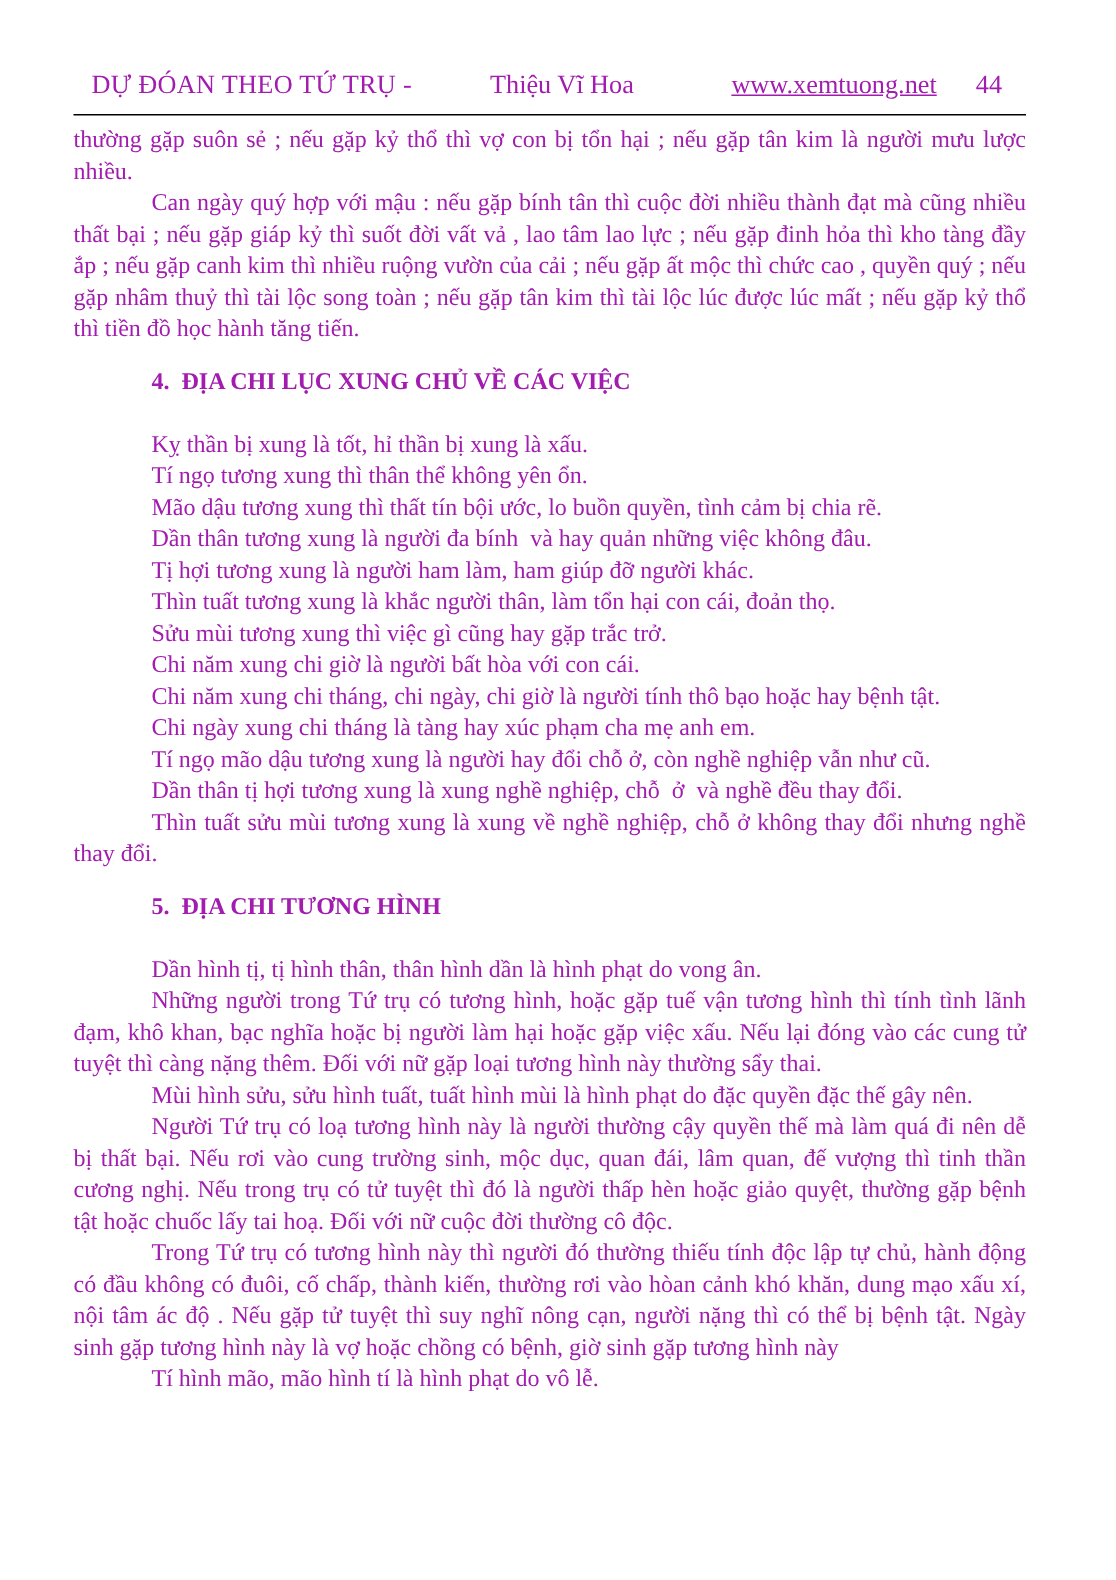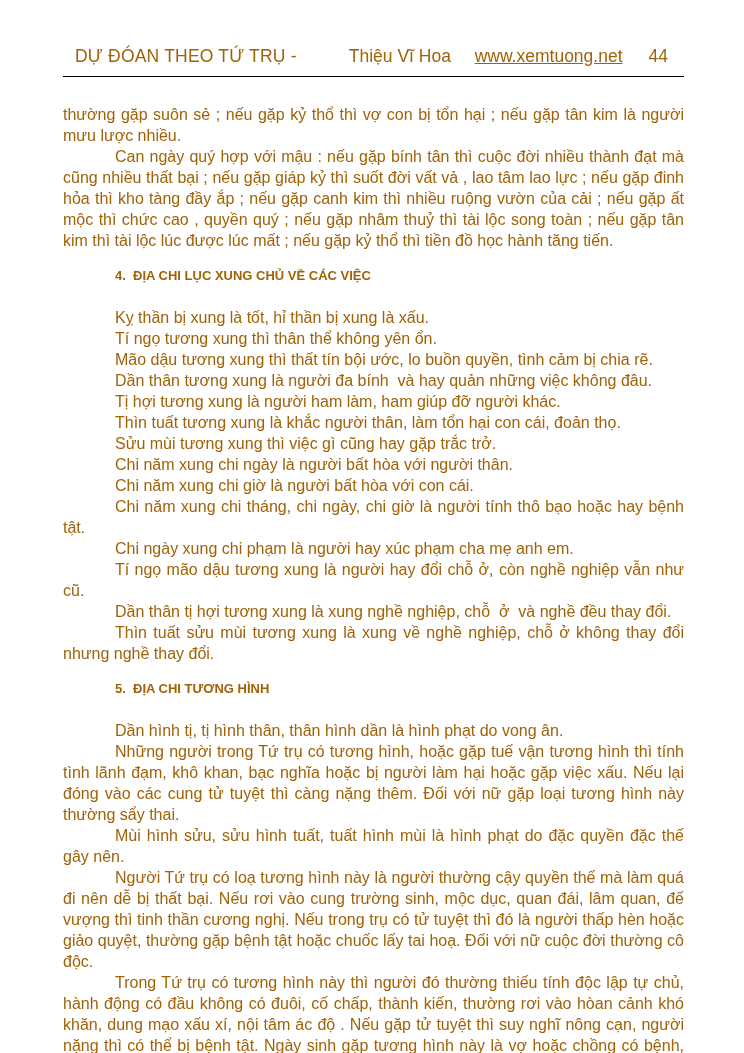--- a/index.html
+++ b/index.html
@@ -1,56 +1,56 @@
 <!DOCTYPE html>
 <html lang="vi"><head>
 <meta charset="utf-8">
 <style>
   html,body{margin:0;padding:0;background:#e8e8e8;}
   .page{
     position:relative;
     width:744px;height:1053px;
     margin:0 auto;
     background:#ffffff;
-    color:#a16207;
-    font-family:Liberation Sans, sans-serif;
+    color:#a21caf;
+    font-family:Liberation Serif, serif;
     overflow:hidden;
     box-sizing:border-box;
-    padding:46px 60px 0 63px;
+    padding:46px 60px 0 49px;
   }
   .header{
     display:flex;
     align-items:baseline;
     font-size:17.5px;
     padding-left:12px;
     white-space:nowrap;
   }
   .header .title{letter-spacing:.2px;}
   .header .author{margin-left:52px;}
   .header .site{margin-left:auto;text-decoration:underline;text-align:center;}
   .header .pageno{margin-left:26px;margin-right:16px;}
   .rule{
     border:none;
     border-top:1.8px solid #000;
     margin:9px 0 0 0;
   }
   .doc-body{
-    margin-top:27px;
+    margin-top:6px;
     font-size:16px;
     line-height:21px;
   }
   .para{
     margin:0;
     text-align:justify;
     white-space:pre-wrap;
   }
   .para.indent{text-indent:52px;}
   .heading{
     font-weight:700;
-    font-size:13px;
+    font-size:16px;
     line-height:22px;
     margin:14px 0 20px 52px;
     white-space:pre-wrap;
     text-align:left;
   }
 </style>
 </head>
 <body>
 
 <div class="page">
@@ -65,24 +65,23 @@
       <p class="para">thường gặp suôn sẻ ; nếu gặp kỷ thổ thì vợ con bị tổn hại ; nếu gặp tân kim là người mưu lược nhiều.</p>
       <p class="para indent">Can ngày quý hợp với mậu : nếu gặp bính tân thì cuộc đời nhiều thành đạt mà cũng nhiều thất bại ; nếu gặp giáp kỷ thì suốt đời vất vả , lao tâm lao lực ; nếu gặp đinh hỏa thì kho tàng đầy ắp ; nếu gặp canh kim thì nhiều ruộng vườn của cải ; nếu gặp ất mộc thì chức cao , quyền quý ; nếu gặp nhâm thuỷ thì tài lộc song toàn ; nếu gặp tân kim thì tài lộc lúc được lúc mất ; nếu gặp kỷ thổ thì tiền đồ học hành tăng tiến.</p>
       <h3 class="heading">4.  ĐỊA CHI LỤC XUNG CHỦ VỀ CÁC VIỆC</h3>
       <p class="para indent">Kỵ thần bị xung là tốt, hỉ thần bị xung là xấu.</p>
       <p class="para indent">Tí ngọ tương xung thì thân thể không yên ổn.</p>
       <p class="para indent">Mão dậu tương xung thì thất tín bội ước, lo buồn quyền, tình cảm bị chia rẽ.</p>
       <p class="para indent">Dần thân tương xung là người đa bính  và hay quản những việc không đâu.</p>
       <p class="para indent">Tị hợi tương xung là người ham làm, ham giúp đỡ người khác.</p>
       <p class="para indent">Thìn tuất tương xung là khắc người thân, làm tổn hại con cái, đoản thọ.</p>
       <p class="para indent">Sửu mùi tương xung thì việc gì cũng hay gặp trắc trở.</p>
-      <p class="para indent">Chi năm xung chi ngày là người bất hòa với người thân.</p>
       <p class="para indent">Chi năm xung chi giờ là người bất hòa với con cái.</p>
       <p class="para indent">Chi năm xung chi tháng, chi ngày, chi giờ là người tính thô bạo hoặc hay bệnh tật.</p>
-      <p class="para indent">Chi ngày xung chi phạm là người hay xúc phạm cha mẹ anh em.</p>
+      <p class="para indent">Chi ngày xung chi tháng là tàng hay xúc phạm cha mẹ anh em.</p>
       <p class="para indent">Tí ngọ mão dậu tương xung là người hay đổi chỗ ở, còn nghề nghiệp vẫn như cũ.</p>
       <p class="para indent">Dần thân tị hợi tương xung là xung nghề nghiệp, chỗ  ở  và nghề đều thay đổi.</p>
       <p class="para indent">Thìn tuất sửu mùi tương xung là xung về nghề nghiệp, chỗ ở không thay đổi nhưng nghề thay đổi.</p>
       <h3 class="heading">5.  ĐỊA CHI TƯƠNG HÌNH</h3>
       <p class="para indent">Dần hình tị, tị hình thân, thân hình dần là hình phạt do vong ân.</p>
       <p class="para indent">Những người trong Tứ trụ có tương hình, hoặc gặp tuế vận tương hình thì tính tình lãnh đạm, khô khan, bạc nghĩa hoặc bị người làm hại hoặc gặp việc xấu. Nếu lại đóng vào các cung tử tuyệt thì càng nặng thêm. Đối với nữ gặp loại tương hình này thường sẩy thai.</p>
       <p class="para indent">Mùi hình sửu, sửu hình tuất, tuất hình mùi là hình phạt do đặc quyền đặc thế gây nên.</p>
       <p class="para indent">Người Tứ trụ có loạ tương hình này là người thường cậy quyền thế mà làm quá đi nên dễ bị thất bại. Nếu rơi vào cung trường sinh, mộc dục, quan đái, lâm quan, đế vượng thì tinh thần cương nghị. Nếu trong trụ có tử tuyệt thì đó là người thấp hèn hoặc giảo quyệt, thường gặp bệnh tật hoặc chuốc lấy tai hoạ. Đối với nữ cuộc đời thường cô độc.</p>
       <p class="para indent">Trong Tứ trụ có tương hình này thì người đó thường thiếu tính độc lập tự chủ, hành động có đầu không có đuôi, cố chấp, thành kiến, thường rơi vào hòan cảnh khó khăn, dung mạo xấu xí, nội tâm ác độ . Nếu gặp tử tuyệt thì suy nghĩ nông cạn, người nặng thì có thể bị bệnh tật. Ngày sinh gặp tương hình này là vợ hoặc chồng có bệnh, giờ sinh gặp tương hình này</p>
       <p class="para indent">Tí hình mão, mão hình tí là hình phạt do vô lễ.</p>

